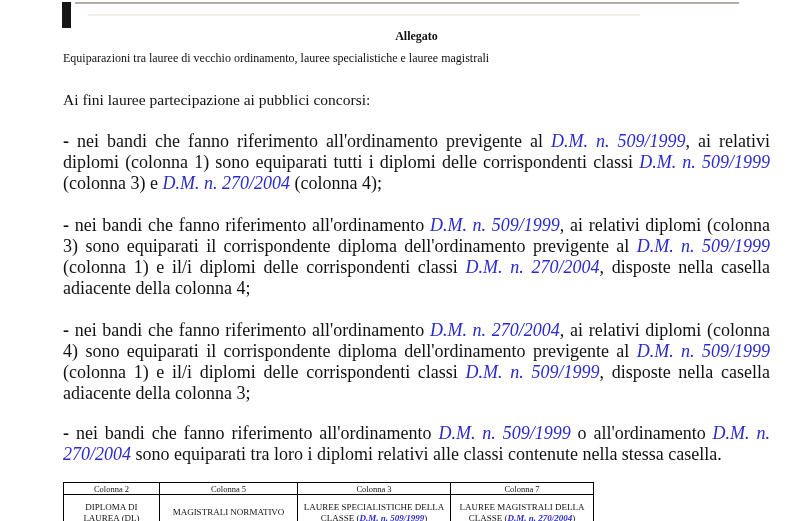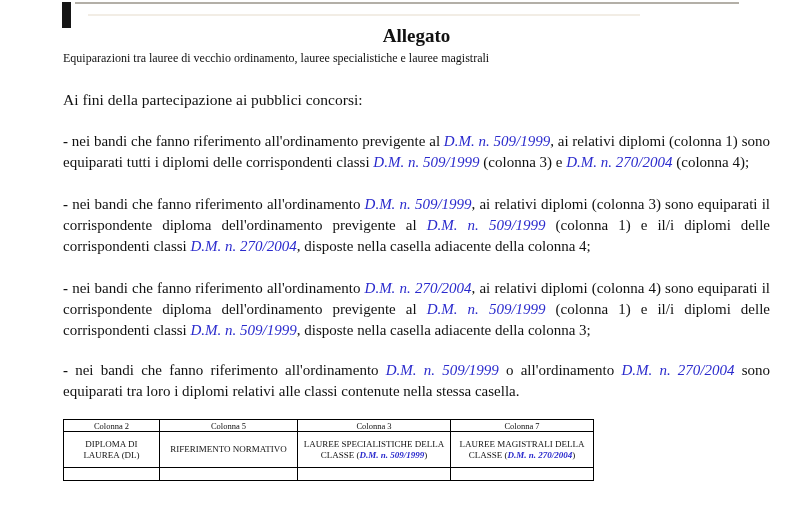--- a/index.html
+++ b/index.html
@@ -29,31 +29,31 @@
     background:var(--rule);
   }
   .top-line-faint{
     position:absolute;left:88px;top:14px;width:552px;height:2px;
     background:var(--rule-faint);
   }
   .content{
     position:absolute;left:63px;top:26px;width:707px;
   }
   .title{
-    text-align:center;font-weight:bold;font-size:19px;line-height:20px;
+    text-align:center;font-weight:bold;font-size:12px;line-height:20px;
   }
   .subtitle{
     text-align:left;font-weight:normal;font-size:12px;line-height:20px;
     margin-top:2px;
   }
   .intro{
     margin:21px 0 0 0;font-size:15.5px;line-height:21px;
   }
   .para{
-    margin:21px 0 0 0;font-size:15px;line-height:21px;
+    margin:21px 0 0 0;font-size:18px;line-height:21px;
     text-align:justify;
   }
   .para:last-of-type{margin-top:19px;font-family:Liberation Serif, serif;}
   .dash{font-weight:bold;}
   .dm-link{color:var(--link);font-style:italic;}
   .eq-table{
     border-collapse:collapse;table-layout:fixed;
     width:530px;margin-top:17px;
   }
   .eq-table th,.eq-table td{
@@ -73,21 +73,21 @@
 <body>
 
 <div class="page">
   <div class="top-bar"></div>
   <div class="top-line"></div>
   <div class="top-line-faint"></div>
 
   <div class="content">
     <div class="title">Allegato</div>
     <div class="subtitle">Equiparazioni tra lauree di vecchio ordinamento, lauree specialistiche e lauree magistrali</div>
-    <p class="intro">Ai fini della partecipazione ai pubblici concorsi:</p>
+    <p class="intro">Ai fini lauree partecipazione ai pubblici concorsi:</p>
 
     <div id="paragraphs">
         <p class="para"><span class="dash">-</span><span class="plain"> nei bandi che fanno riferimento all'ordinamento previgente al </span><span class="dm-link">D.M. n. 509/1999</span><span class="plain">, ai relativi diplomi (colonna 1) sono equiparati tutti i diplomi delle corrispondenti classi </span><span class="dm-link">D.M. n. 509/1999</span><span class="plain"> (colonna 3) e </span><span class="dm-link">D.M. n. 270/2004</span><span class="plain"> (colonna 4);</span></p>
         <p class="para"><span class="dash">-</span><span class="plain"> nei bandi che fanno riferimento all'ordinamento </span><span class="dm-link">D.M. n. 509/1999</span><span class="plain">, ai relativi diplomi (colonna 3) sono equiparati il corrispondente diploma dell'ordinamento previgente al </span><span class="dm-link">D.M. n. 509/1999</span><span class="plain"> (colonna 1) e il/i diplomi delle corrispondenti classi </span><span class="dm-link">D.M. n. 270/2004</span><span class="plain">, disposte nella casella adiacente della colonna 4;</span></p>
         <p class="para"><span class="dash">-</span><span class="plain"> nei bandi che fanno riferimento all'ordinamento </span><span class="dm-link">D.M. n. 270/2004</span><span class="plain">, ai relativi diplomi (colonna 4) sono equiparati il corrispondente diploma dell'ordinamento previgente al </span><span class="dm-link">D.M. n. 509/1999</span><span class="plain"> (colonna 1) e il/i diplomi delle corrispondenti classi </span><span class="dm-link">D.M. n. 509/1999</span><span class="plain">, disposte nella casella adiacente della colonna 3;</span></p>
         <p class="para"><span class="dash">-</span><span class="plain"> nei bandi che fanno riferimento all'ordinamento </span><span class="dm-link">D.M. n. 509/1999</span><span class="plain"> o all'ordinamento </span><span class="dm-link">D.M. n. 270/2004</span><span class="plain"> sono equiparati tra loro i diplomi relativi alle classi contenute nella stessa casella.</span></p>
       </div>
 
     <table class="eq-table" id="eq-table">
         <colgroup>
@@ -100,21 +100,21 @@
           <tr>
             <th>Colonna 2</th>
             <th>Colonna 5</th>
             <th>Colonna 3</th>
             <th>Colonna 7</th>
           </tr>
         </thead>
         <tbody>
           <tr>
             <td><span class="plain">DIPLOMA DI LAUREA (DL)</span></td>
-            <td><span class="plain">RIFERIMENTO NORMATIVO</span></td>
+            <td><span class="plain">MAGISTRALI NORMATIVO</span></td>
             <td><span class="plain">LAUREE SPECIALISTICHE DELLA CLASSE (</span><span class="dm-link">D.M. n. 509/1999</span><span class="plain">)</span></td>
             <td><span class="plain">LAUREE MAGISTRALI DELLA CLASSE (</span><span class="dm-link">D.M. n. 270/2004</span><span class="plain">)</span></td>
           </tr>
           <tr class="stub">
             <td></td>
             <td></td>
             <td></td>
             <td></td>
           </tr>
         </tbody>

